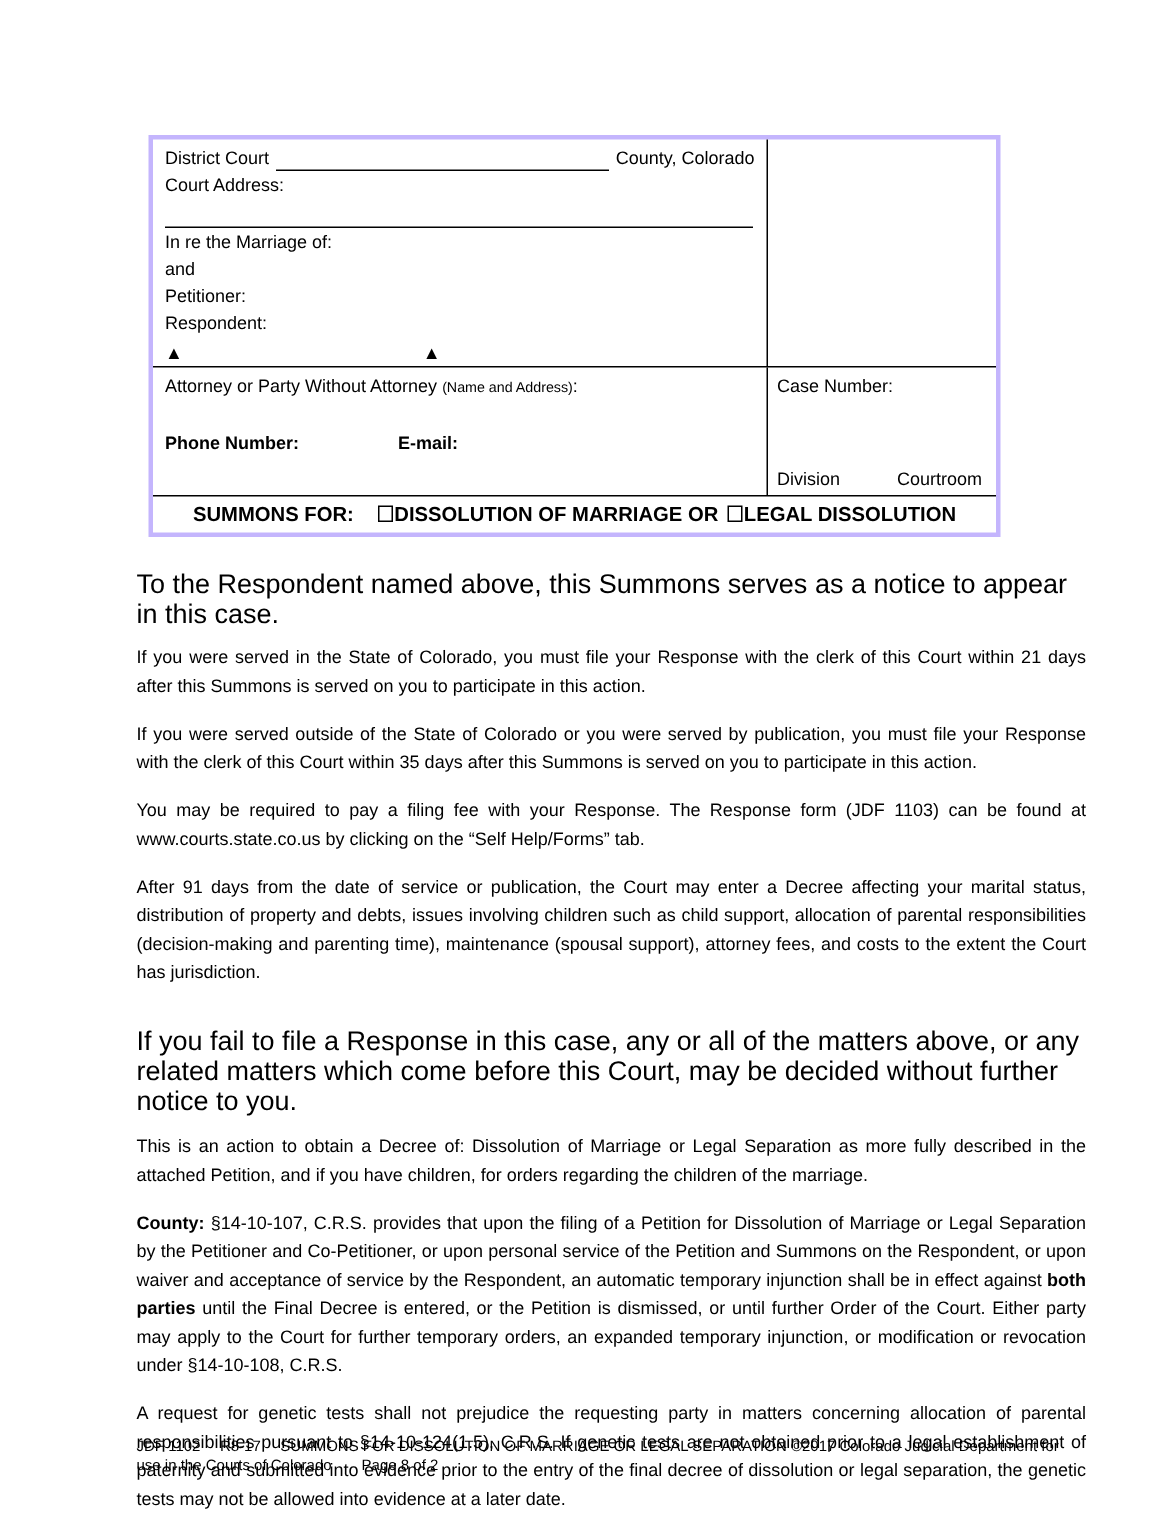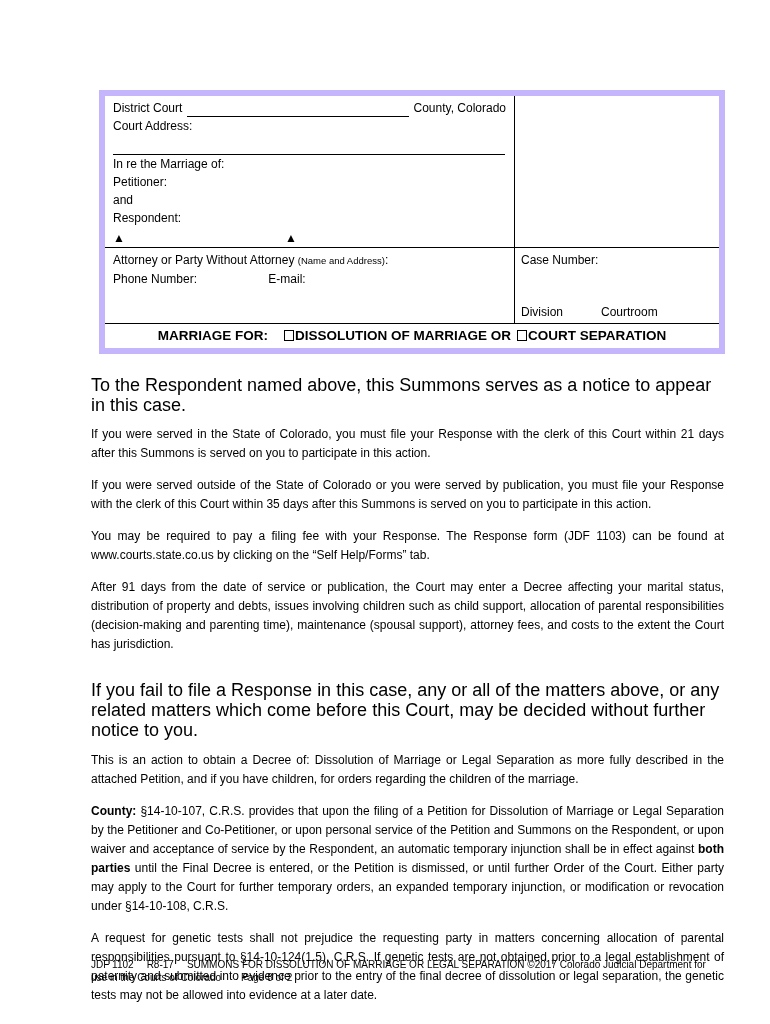--- a/index.html
+++ b/index.html
@@ -5,38 +5,38 @@
   * { margin:0; padding:0; box-sizing:border-box; }
   html,body { background:#ffffff; }
   body {
     width:770px; height:1024px;
     font-family:"Liberation Sans", sans-serif;
     color:#000; position:relative; font-size:12px;
   }
   .page { position:absolute; left:91px; top:90px; width:633px; }
 
   
-  .form-table { margin-left:8px; width:626px; border:6px solid #c4b5fd; }
+  .form-table { margin-left:8px; width:568px; border:3px solid #c4b5fd; }
   .t-row { display:flex; }
   .t-row.bordered { border-bottom:1px solid #000; }
   .cell-left { width:410px; border-right:1px solid #000; padding:3px 8px 2px; }
   .cell-right { flex:1; padding:3px 6px 2px; display:flex; flex-direction:column; }
   .line { line-height:18px; }
   .court-line { display:flex; align-items:flex-end; }
   .court-line .lbl { white-space:nowrap; }
   .fill-line { flex:1; border-bottom:1px solid #000; height:13px; margin:0 5px; }
   .addr-blank { border-bottom:1px solid #000; height:20px; width:392px; }
   .markers { display:flex; align-items:flex-end; height:18px; font-size:12px; }
   .tri2 { margin-left:160px; }
   .court-use { margin-top:auto; text-align:center; font-weight:bold; padding-bottom:2px; letter-spacing:0.2px; }
   .small { font-size:9.5px; }
   .label-col { display:inline-block; width:152px; }
-  .contact-row1 { line-height:18px; }
+  .contact-row1 { margin-top:18px; line-height:18px;font-weight:bold; }
   .contact-row2 { margin-top:10px; line-height:18px; padding-bottom:3px; }
-  .division-row { margin-top:34px; line-height:18px; display:flex; }
+  .division-row { margin-top:44px; line-height:18px; display:flex; }
   .division-gap { margin-left:38px; }
 
   .title-row {
     border-top:0; font-weight:bold; font-size:13.5px;
     display:flex; align-items:center; justify-content:center;
     padding:3px 0 4px; line-height:17px;
   }
   .summons-label { margin-right:16px; }
   .checkbox {
     width:10px; height:11px; border:1.6px solid #000;
@@ -66,22 +66,22 @@
     <div class="t-row bordered">
       <div class="cell-left">
         <div class="line court-line">
           <span class="lbl">District Court</span>
           <span class="fill-line"></span>
           <span class="lbl">County, Colorado</span>
         </div>
         <div class="line">Court Address:</div>
         <div class="addr-blank"></div>
         <div class="line">In re the Marriage of:</div>
+        <div class="line">and</div>
         <div class="line">Petitioner:</div>
-        <div class="line">and</div>
         <div class="line">Respondent:</div>
         <div class="markers">
           <span class="tri">▲</span>
           <span class="tri tri2">▲</span>
         </div>
       </div>
     </div>
 
     <div class="t-row bordered">
       <div class="cell-left">
@@ -97,25 +97,25 @@
         <div class="line">Case Number:</div>
         <div class="division-row">
           <span>Division</span>
           <span class="division-gap">Courtroom</span>
         </div>
       </div>
     </div>
 
     <div class="t-row">
       <div class="title-row" style="width:100%;">
-        <span class="summons-label">MARRIAGE FOR:</span>
+        <span class="summons-label">SUMMONS FOR:</span>
         <span class="checkbox"></span>
           <span>DISSOLUTION OF MARRIAGE OR</span>
         <span class="checkbox second"></span>
-          <span>COURT SEPARATION</span>
+          <span>LEGAL DISSOLUTION</span>
       </div>
     </div>
   </div>
 
   <div class="body-text">
     <div class="h-bold">To the Respondent named above, this Summons serves as a notice to appear in this case.</div>
 
     <p class="para">If you were served in the State of Colorado, you must file your Response with the clerk of this Court within 21 days after this Summons is served on you to participate in this action.</p>
 
     <p class="para">If you were served outside of the State of Colorado or you were served by publication, you must file your Response with the clerk of this Court within 35 days after this Summons is served on you to participate in this action.</p>

